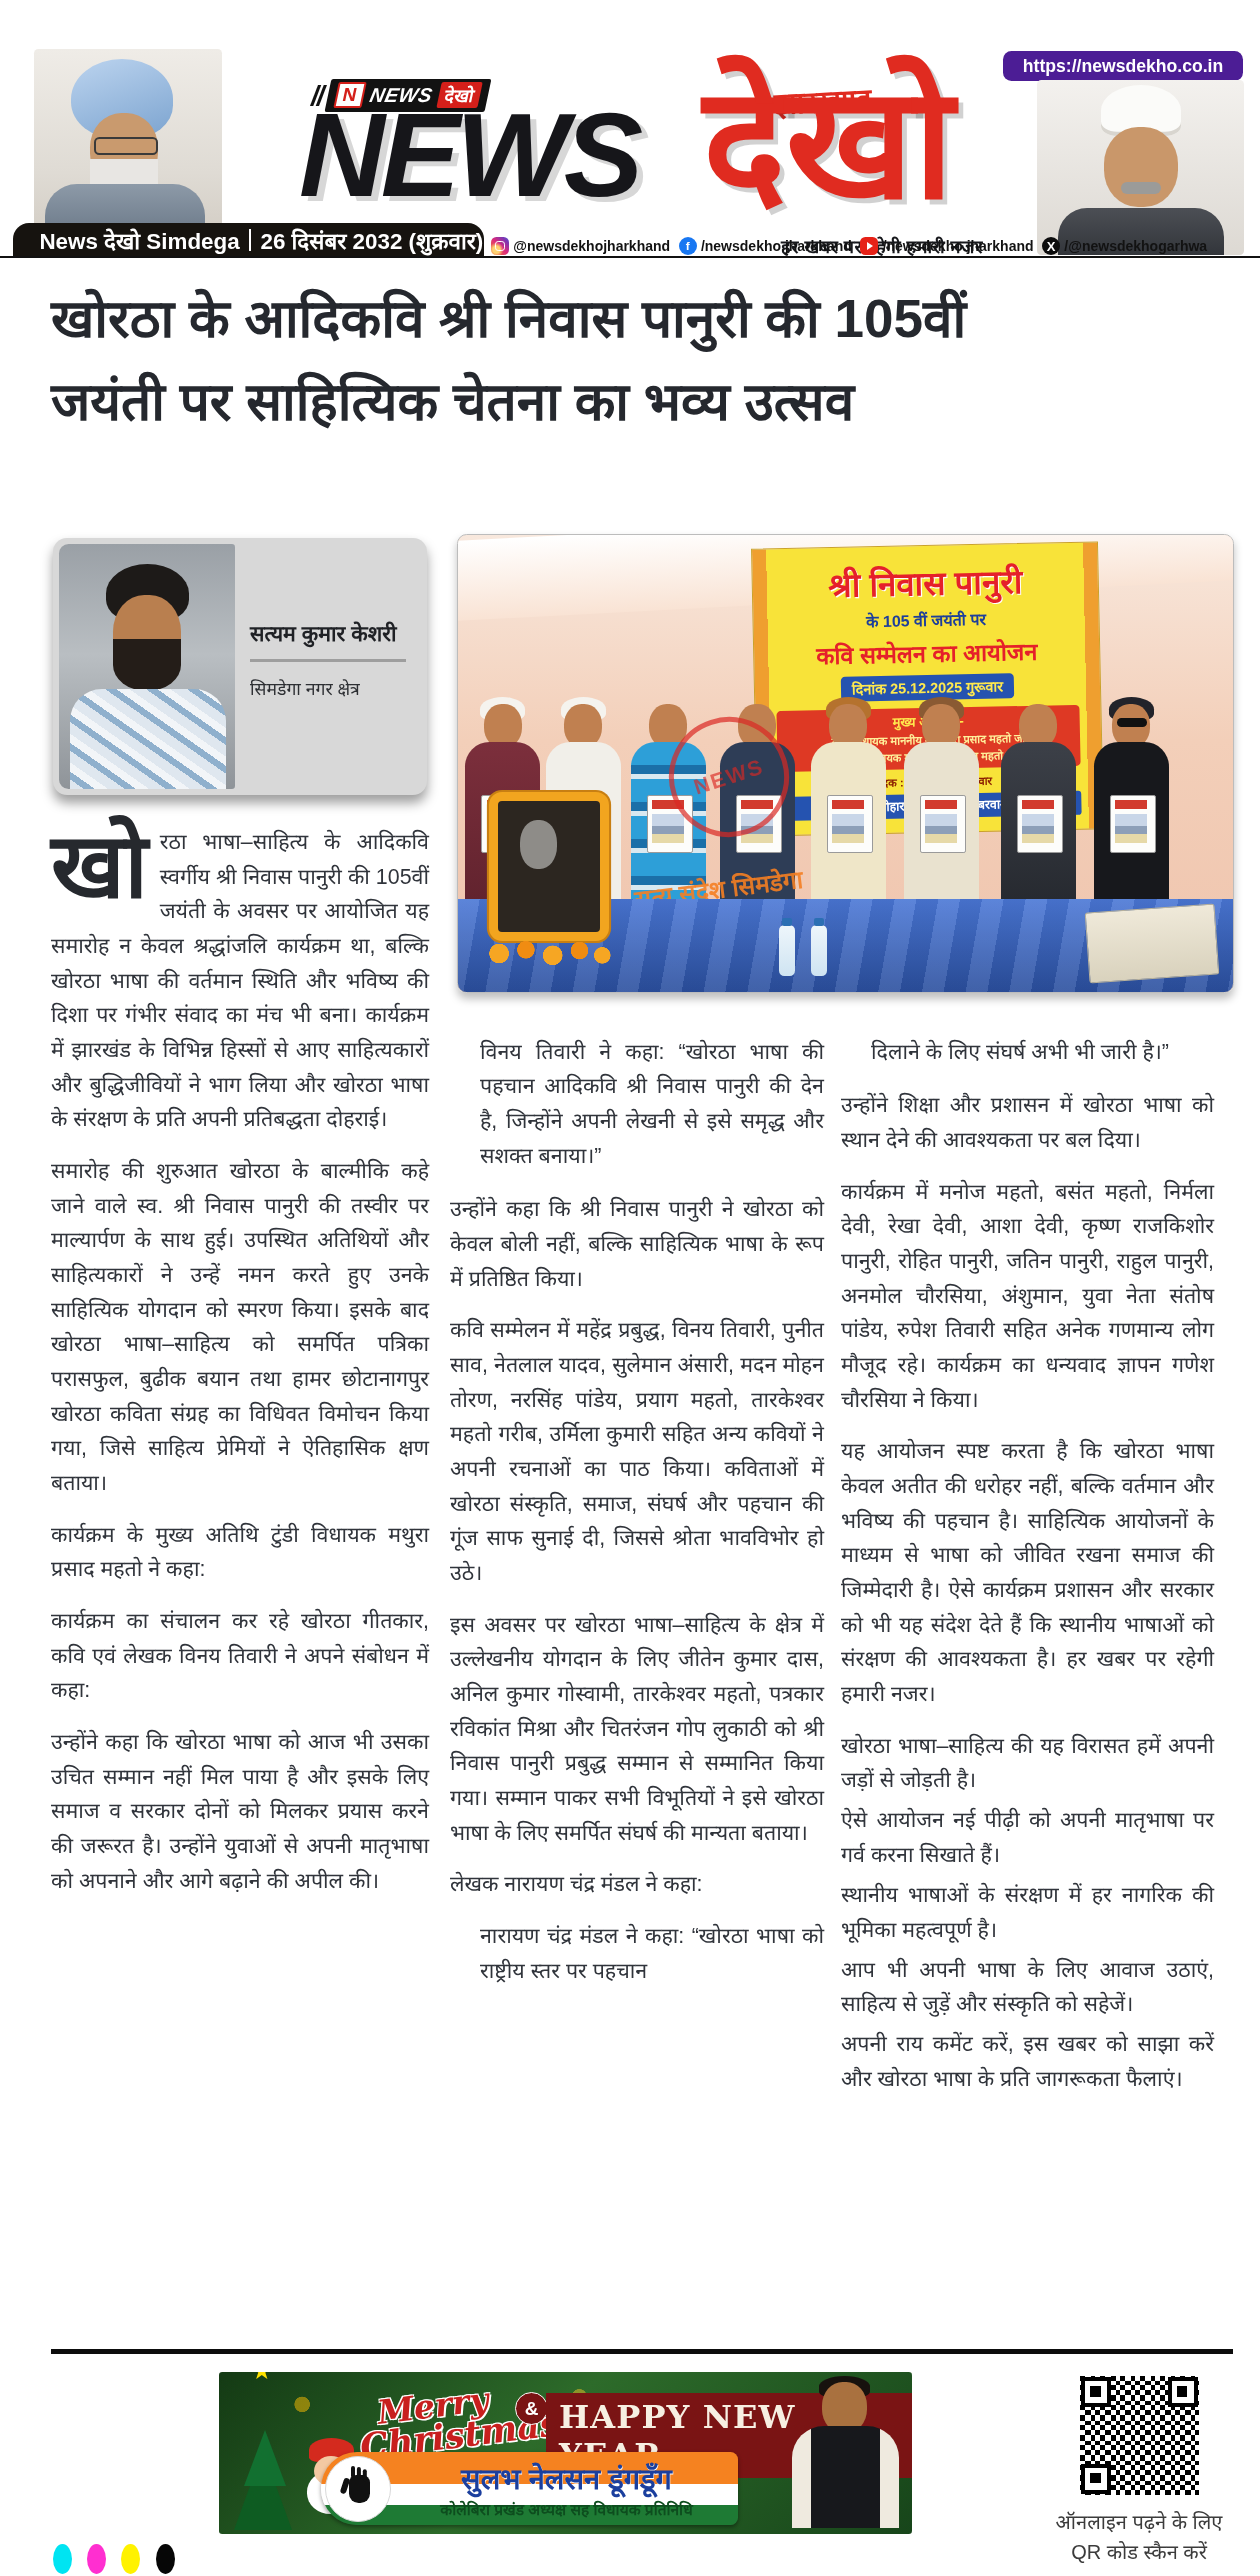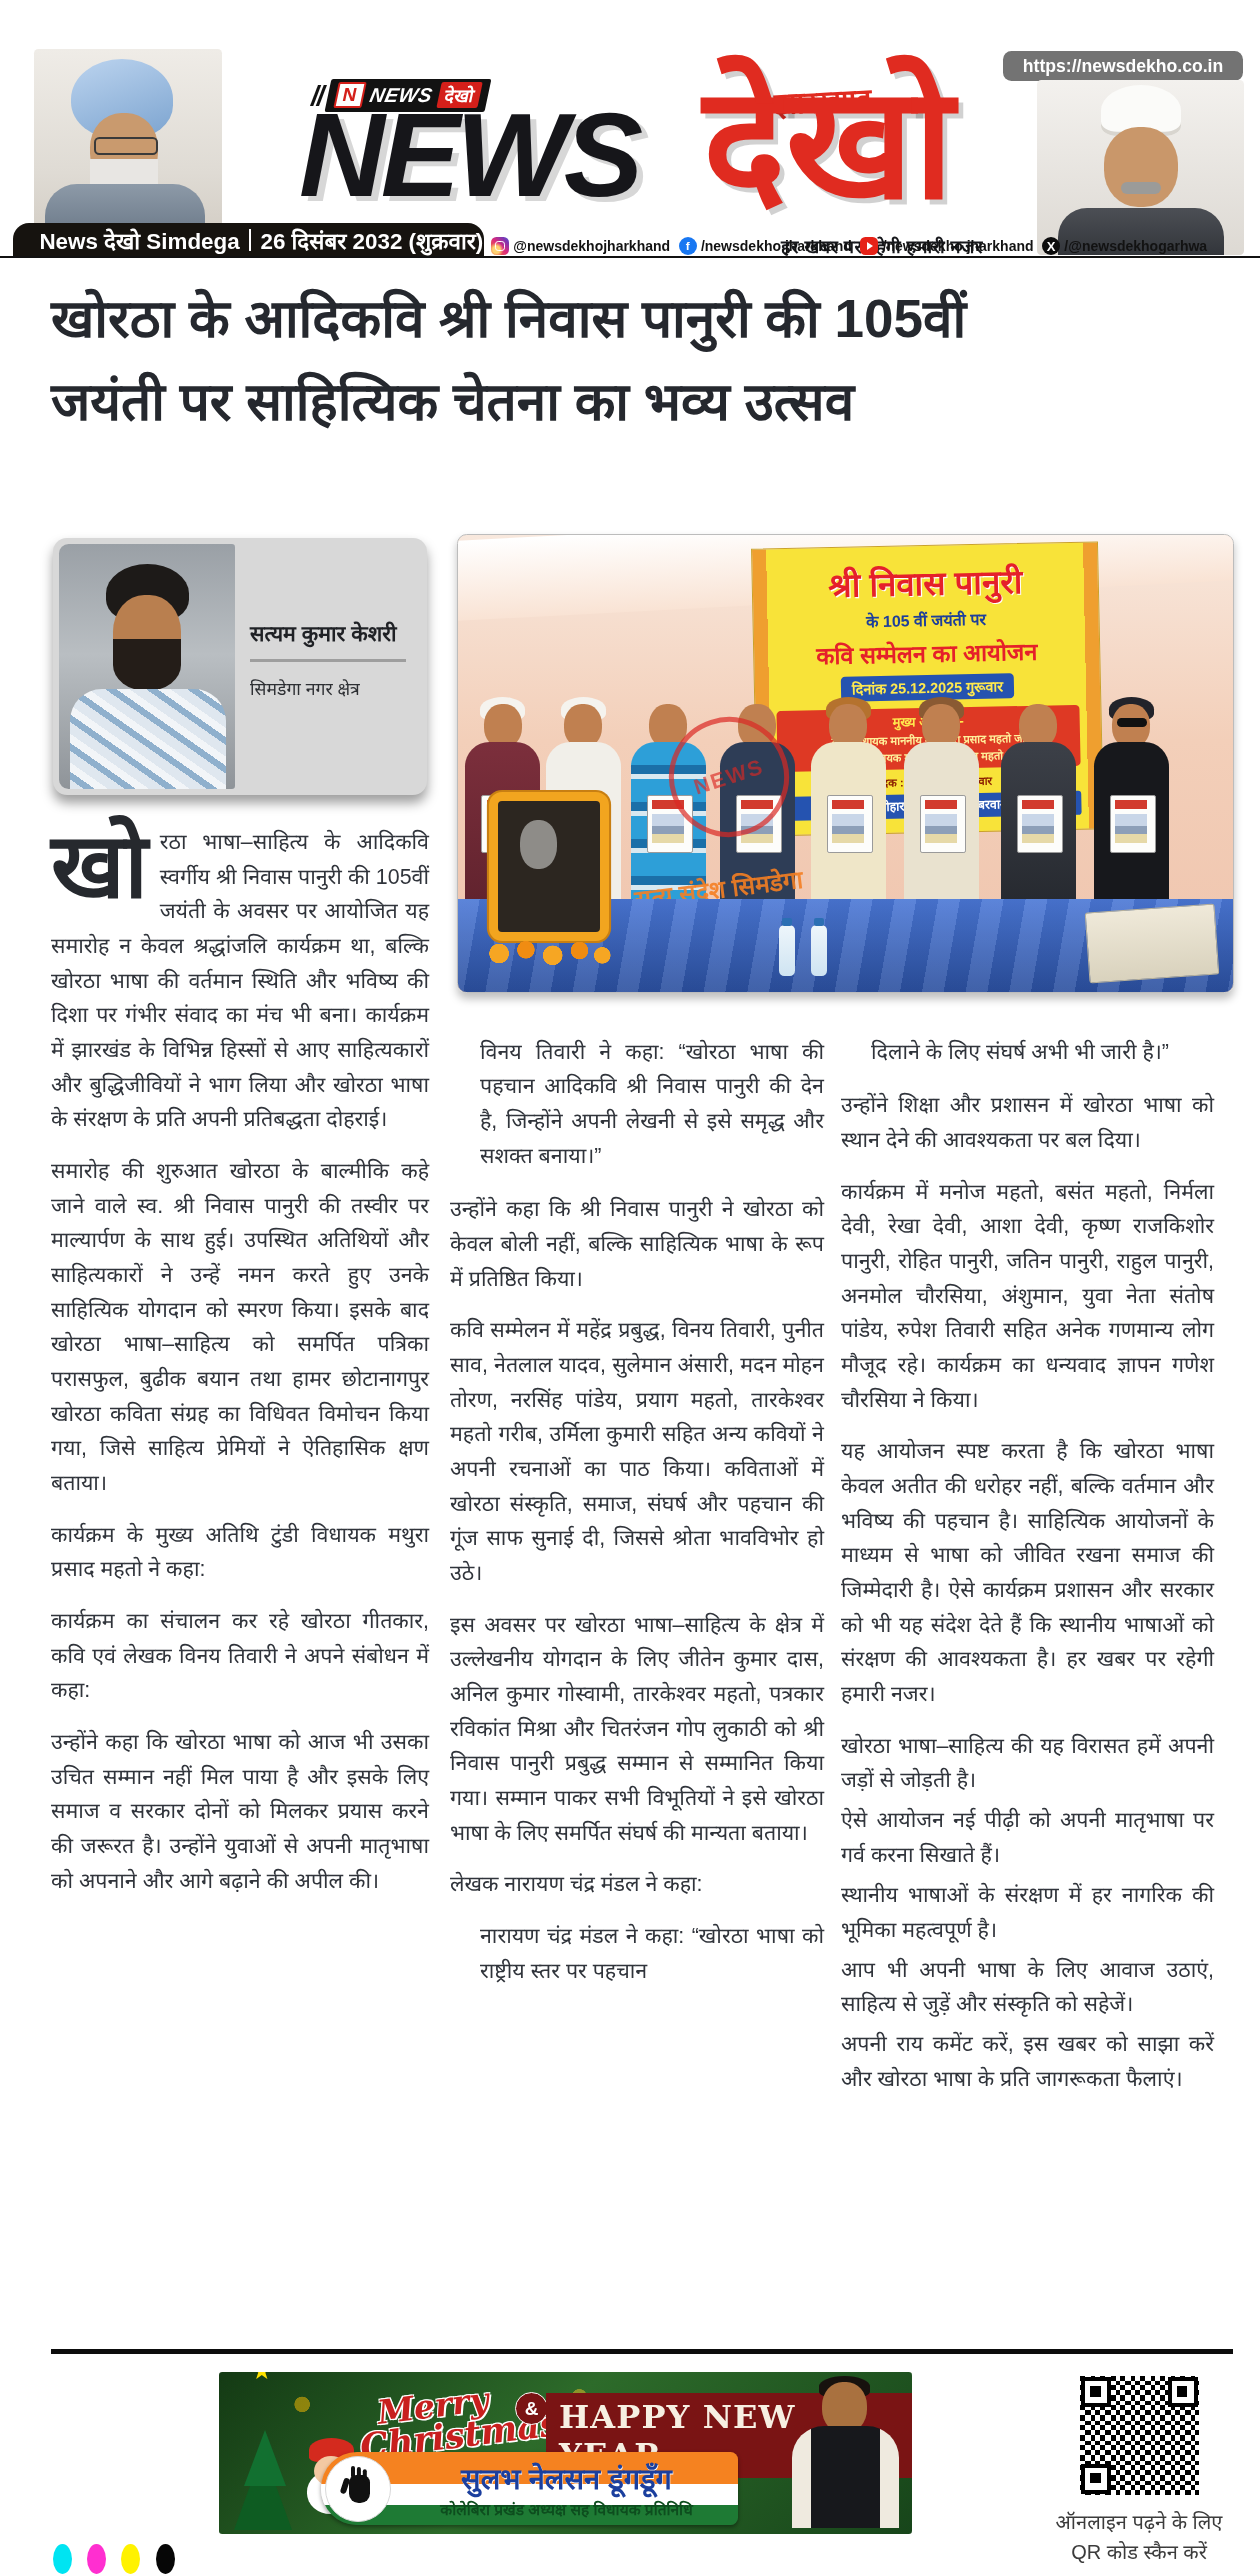--- a/index.html
+++ b/index.html
@@ -1,21 +1,21 @@
 <!DOCTYPE html>
 <html style="font-size:8.5px"><head>
 <meta charset="utf-8">
 <style>
   html,body{margin:0;padding:0;background:#ffffff;}
   .page{position:relative;width:1261px;height:2576px;background:#ffffff;overflow:hidden;
         font-family:"Liberation Sans","DejaVu Sans",sans-serif;color:#30343b;}
   .abs{position:absolute;}
 
   
-  .url-pill{left:1003px;top:51px;width:240px;height:30px;background:#737373;color:#fff;
+  .url-pill{left:1003px;top:51px;width:240px;height:30px;background:#4c1d95;color:#fff;
     border-radius:8.5px;display:flex;align-items:center;justify-content:center;
     font-size:17.6px;font-weight:700;}
   .portrait{border-radius:4.3px;overflow:hidden;}
   .portrait-left{left:34px;top:49px;width:188px;height:206px;background:linear-gradient(180deg,#efece7 0%,#dfdbd4 60%,#cfc9c0 100%);}
   .turban{position:absolute;left:37px;top:9.6px;width:102px;height:80px;background:linear-gradient(160deg,#bcd4ef,#7ba3cf);border-radius:50% 50% 42% 46%;}
   .face-l{position:absolute;left:56px;top:64px;width:68px;height:75px;background:#c99a6e;border-radius:46%;}
   .beard-l{position:absolute;left:56px;top:110px;width:68px;height:51px;background:#e8e6e3;border-radius:0 0 55% 55%;}
   .specs{position:absolute;left:60px;top:88px;width:60px;height:14px;border:2.7px solid #3a3a3a;border-radius:5.3px;background:transparent;}
   .body-l{position:absolute;left:10.7px;top:135px;width:160px;height:75px;background:linear-gradient(180deg,#8d9aa8,#5c6a7a);border-radius:32px 32px 0 0;}
   .portrait-right{left:1037px;top:80px;width:207px;height:175px;background:linear-gradient(180deg,#f3f1ee,#ddd9d3);}

